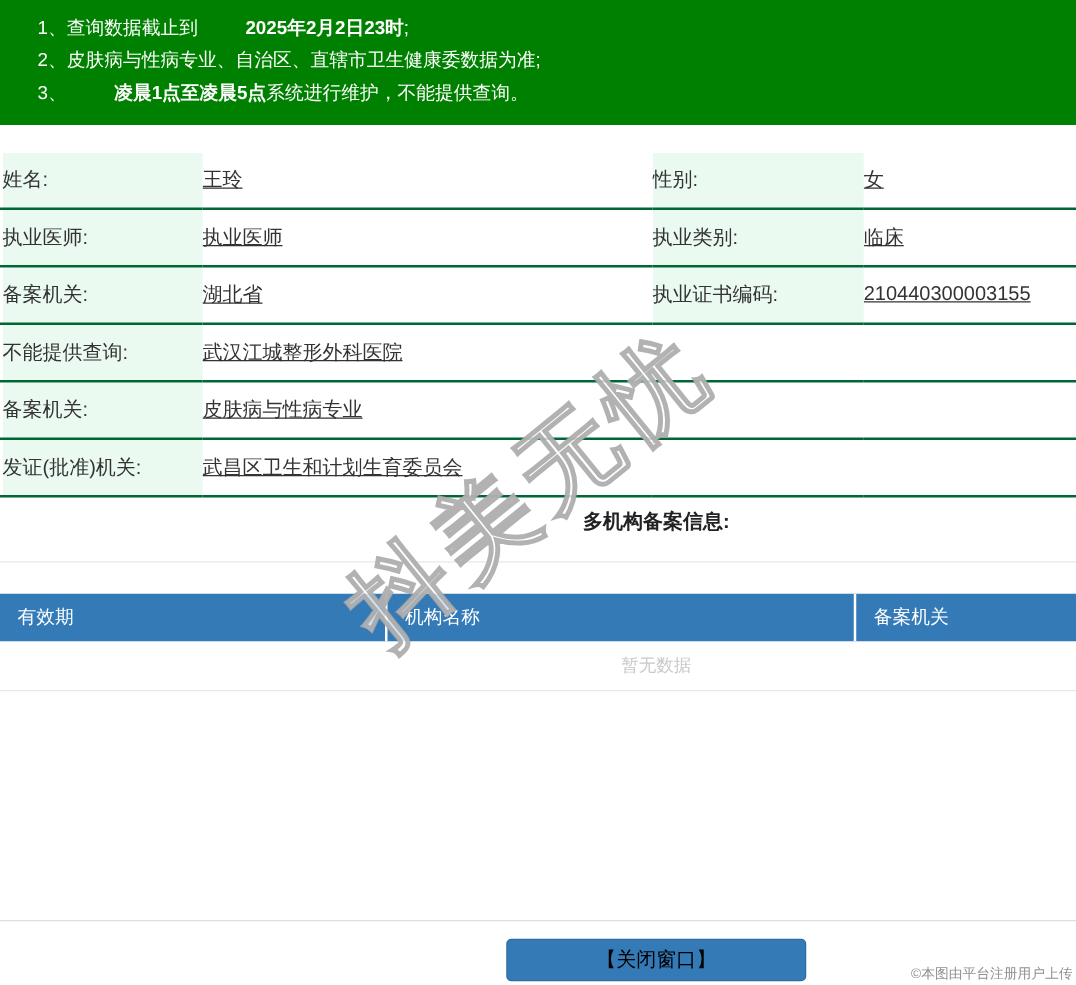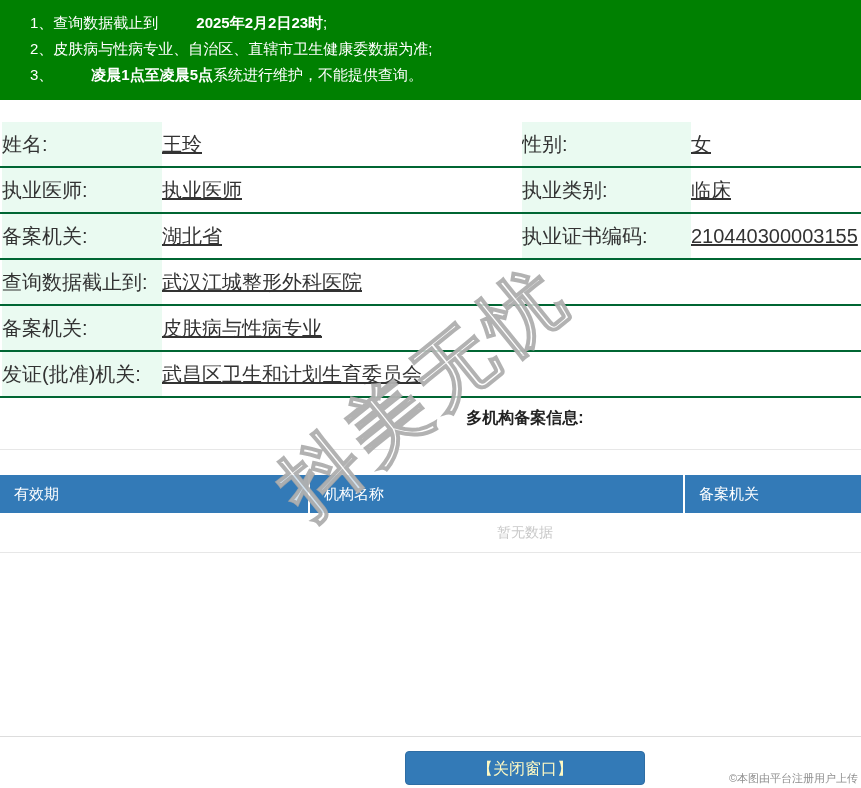--- a/index.html
+++ b/index.html
@@ -28,21 +28,21 @@
 
   
   table.info{
     width:1050px;
     border-collapse:collapse;
     margin-top:22px;
     table-layout:fixed;
   }
   table.info td{
     border-bottom:2px solid #006633;
-    font-size:20px;
+    font-size:16px;
     color:#333;
     height:44px;
     padding:0;
     vertical-align:middle;
     overflow:hidden;
     white-space:nowrap;
   }
   td.lab{
     background:#eafaf1;
     background-clip:padding-box;
@@ -113,21 +113,21 @@
     text-align:center;
   }
   .close-btn{
     display:inline-block;
     width:240px;
     height:34px;
     line-height:34px;
     background:#337ab7;
     border:1px solid #2e6da4;
     border-radius:4px;
-    color:#fef9c3;
+    color:#000000;
     font-size:16px;
     font-family:"Liberation Sans","DejaVu Sans",sans-serif;
     text-align:center;
     cursor:pointer;
     box-sizing:border-box;
     padding:0;
   }
 
   
   .stamp{
@@ -191,21 +191,21 @@
       <td class="lab">执业类别:</td>
       <td class="val">临床</td>
     </tr>
     <tr>
       <td class="lab">备案机关:</td>
       <td class="val">湖北省</td>
       <td class="lab">执业证书编码:</td>
       <td class="val">210440300003155</td>
     </tr>
     <tr>
-      <td class="lab">查询数据截止到:</td>
+      <td class="lab">不能提供查询:</td>
       <td class="val" colspan="3">武汉江城整形外科医院</td>
     </tr>
     <tr>
       <td class="lab">备案机关:</td>
       <td class="val" colspan="3">皮肤病与性病专业</td>
     </tr>
     <tr>
       <td class="lab">发证(批准)机关:</td>
       <td class="val" colspan="3">武昌区卫生和计划生育委员会</td>
     </tr>

